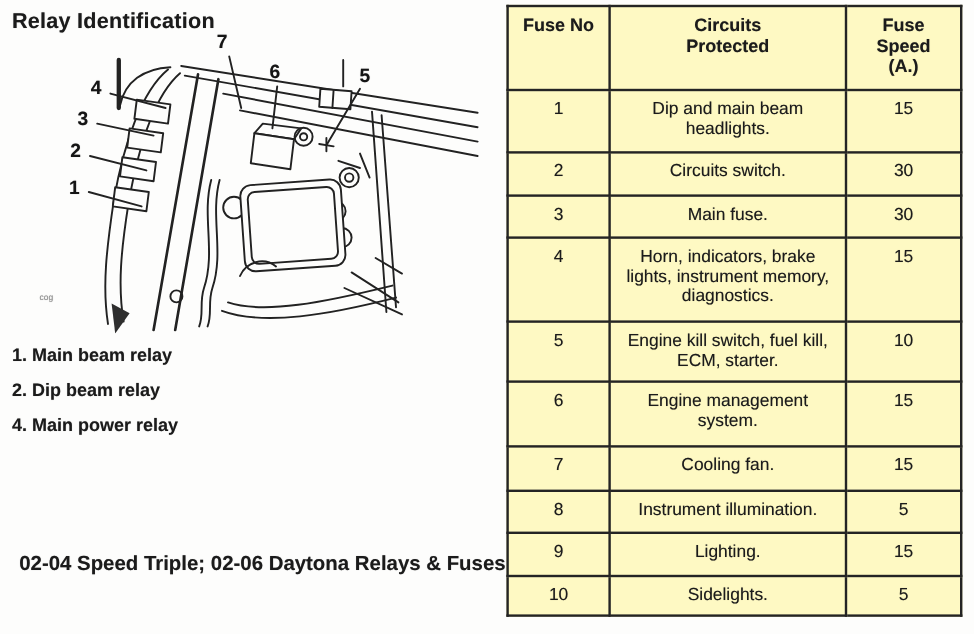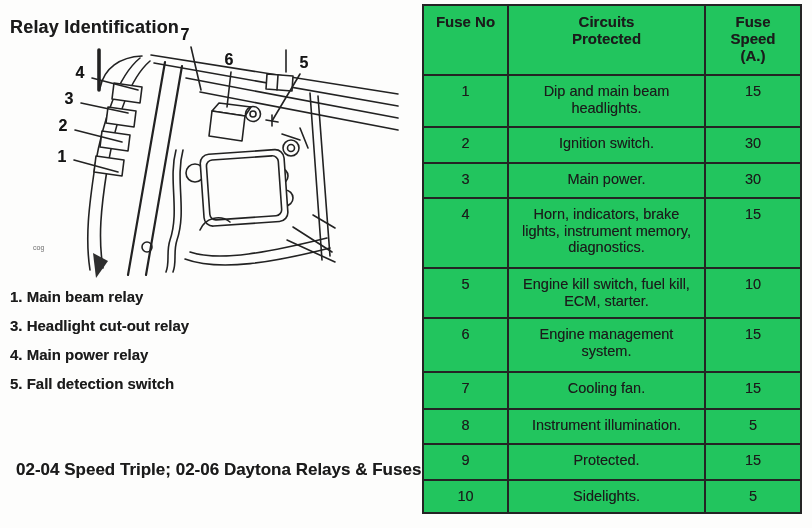--- a/index.html
+++ b/index.html
@@ -3,38 +3,38 @@
 <meta charset="utf-8">
 <style>
   html,body{margin:0;padding:0;}
   body{
     width:812px;height:528px;overflow:hidden;position:relative;
     background:#fdfdfc;color:#1b1b1b;
     font-family:"Liberation Sans",sans-serif;
     text-shadow:0 0 .6px rgba(20,20,20,.45);
   }
   .page-title{
-    position:absolute;left:10px;top:17px;
+    position:absolute;left:10px;top:7px;
     font-size:18px;font-weight:bold;letter-spacing:.2px;
   }
   .diagram-svg{position:absolute;left:18px;top:26px;}
   .legend{
     position:absolute;left:10px;top:287px;margin:0;padding:0;list-style:none;
   }
   .legend li{
     height:19px;margin:0 14px 10px 0;font-size:15px;font-weight:bold;line-height:19px;
     white-space:nowrap;
   }
   .caption{
     position:absolute;left:16px;top:460px;
     font-size:17px;font-weight:bold;white-space:nowrap;text-align:center;
   }
   table.fuse-table{
     position:absolute;left:422px;top:4px;width:378px;
-    border-collapse:collapse;table-layout:fixed;background:#22c55e;
+    border-collapse:collapse;table-layout:fixed;background:#fef9c3;
   }
   .fuse-table th,.fuse-table td{
     border:2px solid #242424;text-align:center;vertical-align:top;
     padding:7px 4px 2px 4px;overflow:hidden;
   }
   .fuse-table th{
     font-size:15px;font-weight:bold;line-height:17px;white-space:pre-line;
   }
   .fuse-table td{font-size:14.5px;line-height:16.5px;font-weight:normal;}
   .fuse-table td.c-circ{padding-left:13px;padding-right:13px;}
@@ -169,23 +169,22 @@
     <text class="callout-num" x="286" y="42">5</text>
     <text class="callout-num" x="211" y="39">6</text>
     <text class="callout-num" x="167" y="14">7</text>
   </g>
 
   <text class="wm" x="15" y="224">cog</text>
 </svg>
 
 <ul class="legend">
     <li>1. Main beam relay</li>
-    <li>3. Headlight cut-out relay</li>
+    <li>2. Dip beam relay</li>
     <li>4. Main power relay</li>
-    <li>5. Fall detection switch</li>
   </ul>
 
 <div class="caption">02-04 Speed Triple; 02-06 Daytona Relays &amp; Fuses</div>
 
 <table class="fuse-table">
   <colgroup>
       <col class="c-no">
       <col class="c-circ">
       <col class="c-rate">
     </colgroup>
@@ -200,26 +199,26 @@
     </tr>
   </thead>
   <tbody>
       <tr>
         <td class="c-no">1</td>
         <td class="c-circ">Dip and main beam headlights.</td>
         <td class="c-rate">15</td>
       </tr>
       <tr>
         <td class="c-no">2</td>
-        <td class="c-circ">Ignition switch.</td>
+        <td class="c-circ">Circuits switch.</td>
         <td class="c-rate">30</td>
       </tr>
       <tr>
         <td class="c-no">3</td>
-        <td class="c-circ">Main power.</td>
+        <td class="c-circ">Main fuse.</td>
         <td class="c-rate">30</td>
       </tr>
       <tr>
         <td class="c-no">4</td>
         <td class="c-circ">Horn, indicators, brake lights, instrument memory, diagnostics.</td>
         <td class="c-rate">15</td>
       </tr>
       <tr>
         <td class="c-no">5</td>
         <td class="c-circ">Engine kill switch, fuel kill, ECM, starter.</td>
@@ -235,21 +234,21 @@
         <td class="c-circ">Cooling fan.</td>
         <td class="c-rate">15</td>
       </tr>
       <tr>
         <td class="c-no">8</td>
         <td class="c-circ">Instrument illumination.</td>
         <td class="c-rate">5</td>
       </tr>
       <tr>
         <td class="c-no">9</td>
-        <td class="c-circ">Protected.</td>
+        <td class="c-circ">Lighting.</td>
         <td class="c-rate">15</td>
       </tr>
       <tr>
         <td class="c-no">10</td>
         <td class="c-circ">Sidelights.</td>
         <td class="c-rate">5</td>
       </tr>
     </tbody>
 </table>
 

